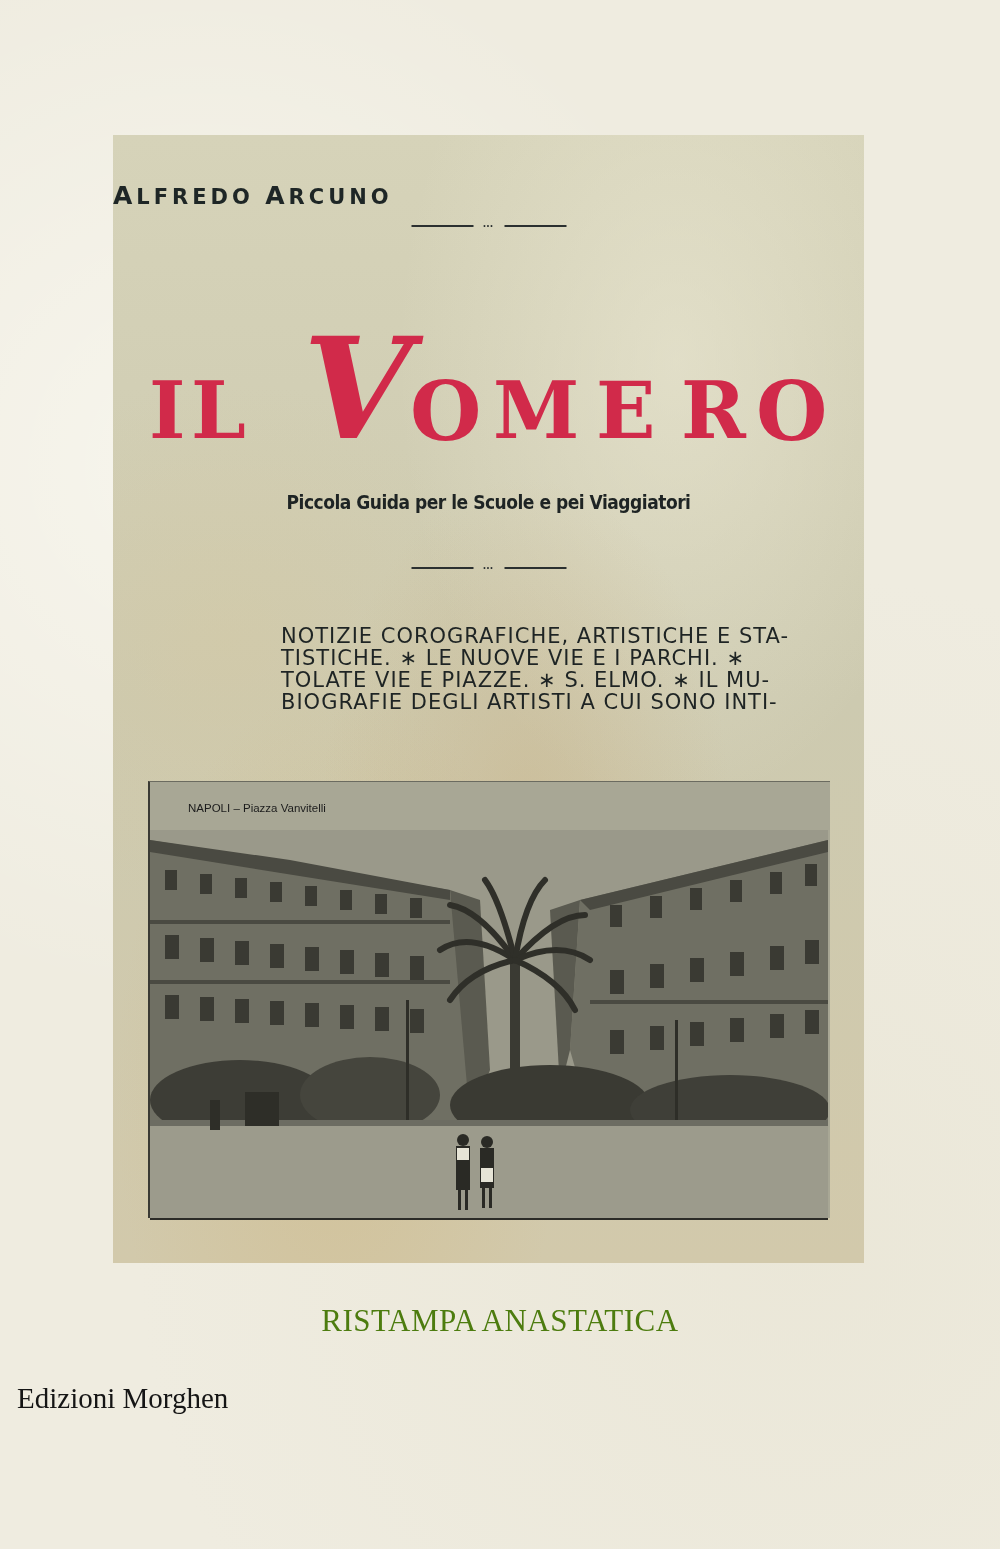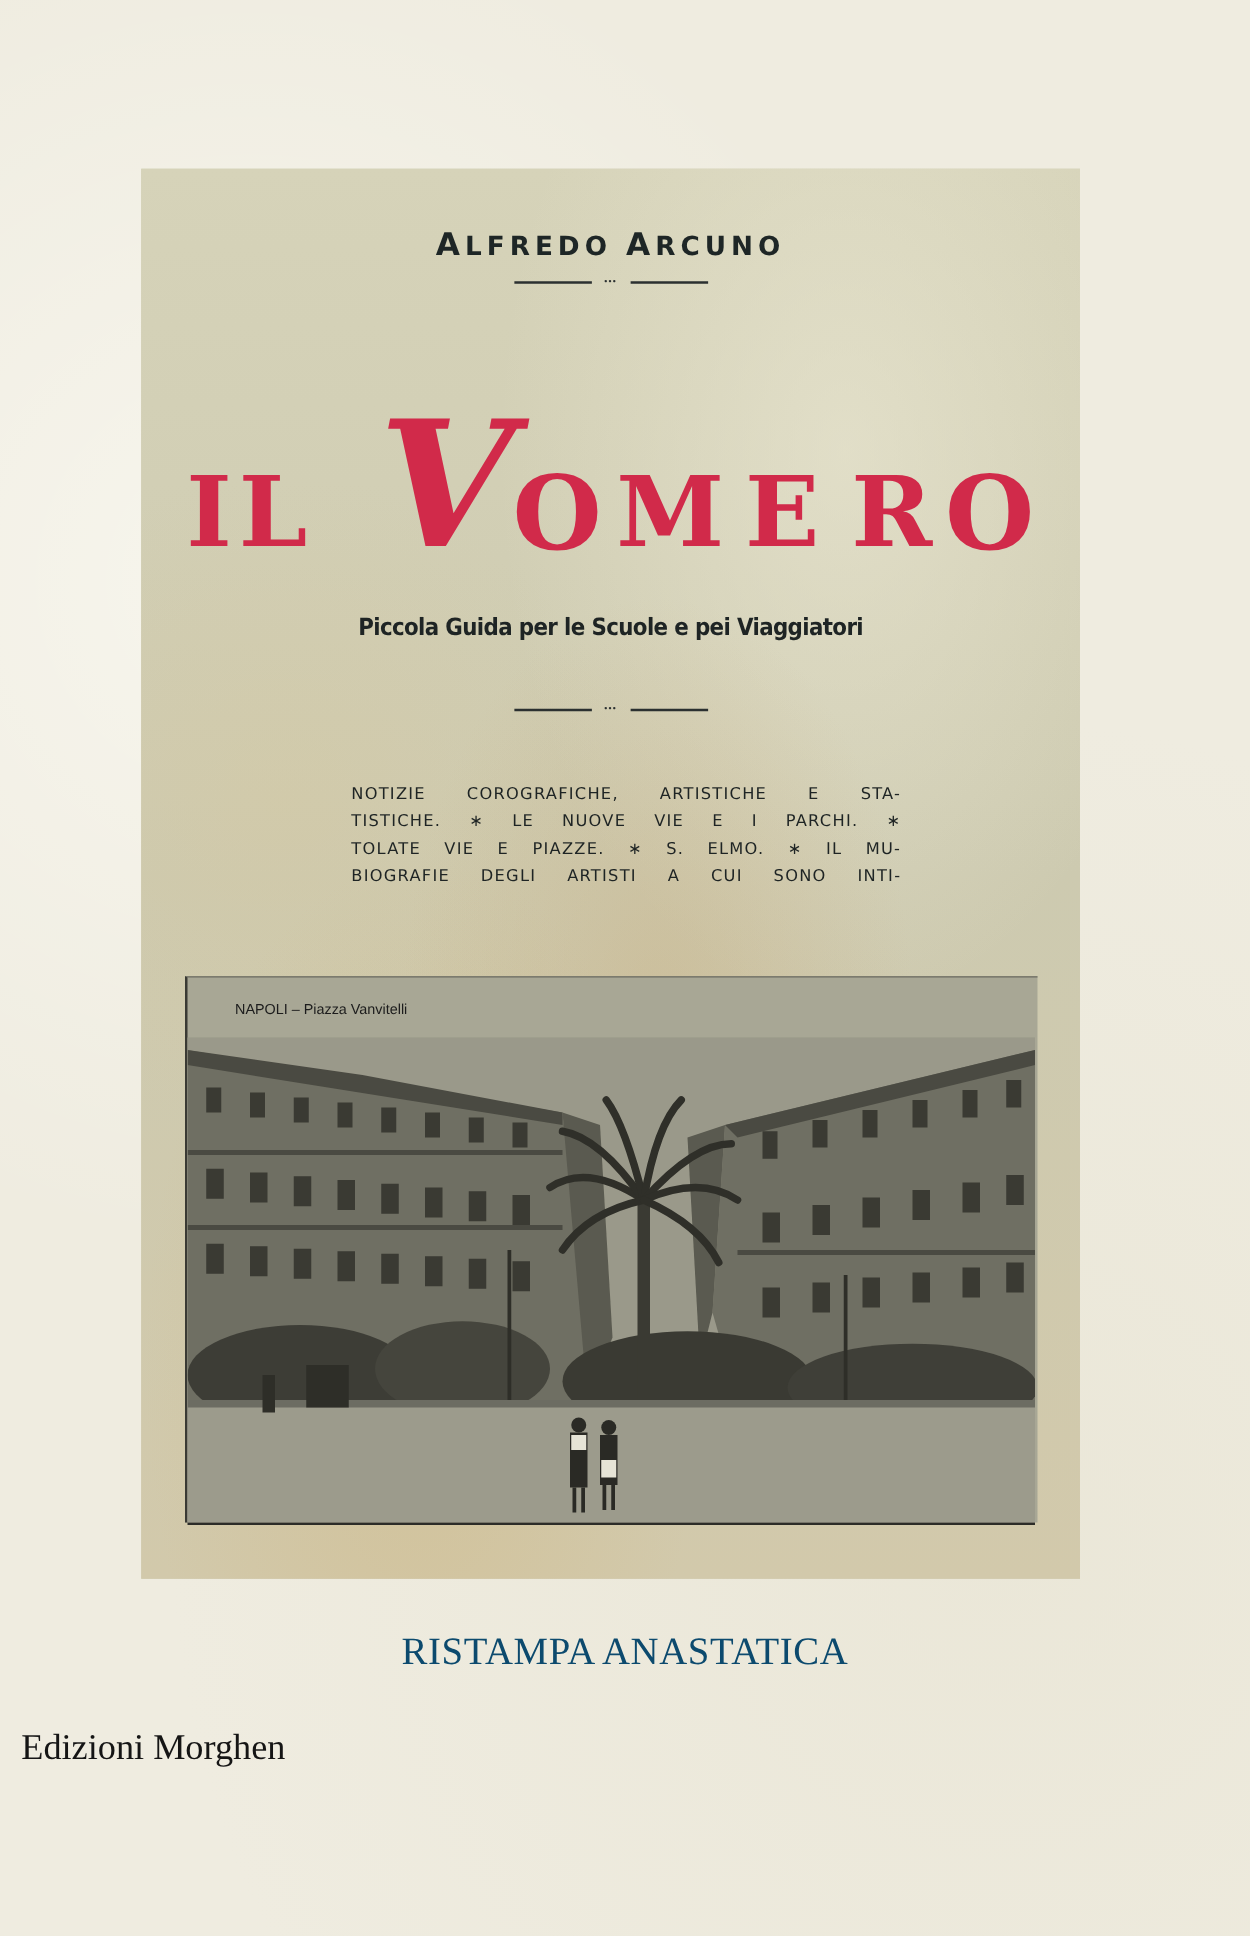--- a/index.html
+++ b/index.html
@@ -16,21 +16,21 @@
     position: absolute; left: 113px; top: 135px; width: 751px; height: 1128px;
     background: #cfcdb2;
     background-image:
       radial-gradient(ellipse at 55% 60%, rgba(200,170,120,0.35), transparent 35%),
       radial-gradient(ellipse at 30% 85%, rgba(210,180,120,0.35), transparent 30%),
       radial-gradient(ellipse at 75% 20%, rgba(235,232,212,0.6), transparent 35%),
       radial-gradient(ellipse at 15% 45%, rgba(214,200,160,0.4), transparent 30%),
       linear-gradient(180deg, #d6d3b9 0%, #cdcab0 50%, #d2c9ab 100%);
   }
   .author {
-    position: absolute; left: 0; width: 100%; top: 46px; text-align: center;
+    position: absolute; left: 0; width: 100%; top: 46px; text-align: left;
     font-family: "DejaVu Sans", sans-serif; font-size: 21px; letter-spacing: 4px;
     color: #1e2626; font-weight: bold;
   }
   .author .cap { font-size: 25px; }
   .rule {
     position: absolute; left: 50%; transform: translateX(-50%);
     width: 155px; height: 10px;
   }
   .rule::before, .rule::after {
     content: ""; position: absolute; top: 4px; height: 1.5px; width: 62px; background: #2b3030;
@@ -43,40 +43,40 @@
     font-family: "DejaVu Serif", serif; color: #d12a4a;
   }
   .title span { position: absolute; font-weight: bold; }
   .subtitle {
     position: absolute; left: 0; width: 100%; top: 356px; text-align: center;
     font-family: "DejaVu Sans Condensed", "DejaVu Sans", sans-serif; font-size: 19px; font-weight: bold;
     color: #1e2424; letter-spacing: -0.5px;
   }
   .notes {
     position: absolute; left: 168px; top: 490px; width: 440px;
-    font-family: "DejaVu Sans", sans-serif; font-size: 13px; line-height: 22px;
+    font-family: "DejaVu Sans", sans-serif; font-size: 21px; line-height: 22px;
     color: #1e2424; letter-spacing: 1px;
   }
   .notes div { white-space: nowrap; text-align: justify; text-align-last: justify; }
   .photo-frame {
     position: absolute; left: 35px; top: 646px; width: 680px; height: 436px;
     background: #a8a795; border-top: 1px solid #6b6b60; border-left: 2px solid #3a3a34;
   }
   .photo-caption {
     position: absolute; left: 38px; top: 20px; font-size: 11.5px; font-weight: normal; color: #1c1c1c;
   }
   .photo {
     position: absolute; left: 0; top: 48px; width: 678px; height: 388px;
     background: linear-gradient(180deg, #999988 0%, #8e8d7e 60%, #a09f90 100%);
     border-bottom: 2px solid #2c2c28;
     overflow: hidden;
   }
   .footer-red {
     position: absolute; left: 0; width: 100%; top: 1303px; text-align: center;
-    font-family: "Liberation Serif", serif; font-size: 31px; color: #0c4a6e; letter-spacing: 0.5px;
+    font-family: "Liberation Serif", serif; font-size: 31px; color: #4d7c0f; letter-spacing: 0.5px;
   }
   .footer-pub {
     position: absolute; left: 17px; width: 100%; top: 1382px; text-align: left;
     font-family: "Liberation Serif", serif; font-size: 29px; color: #151515;
   }
 </style>
 </head>
 <body>
 
 <div class="cover">

